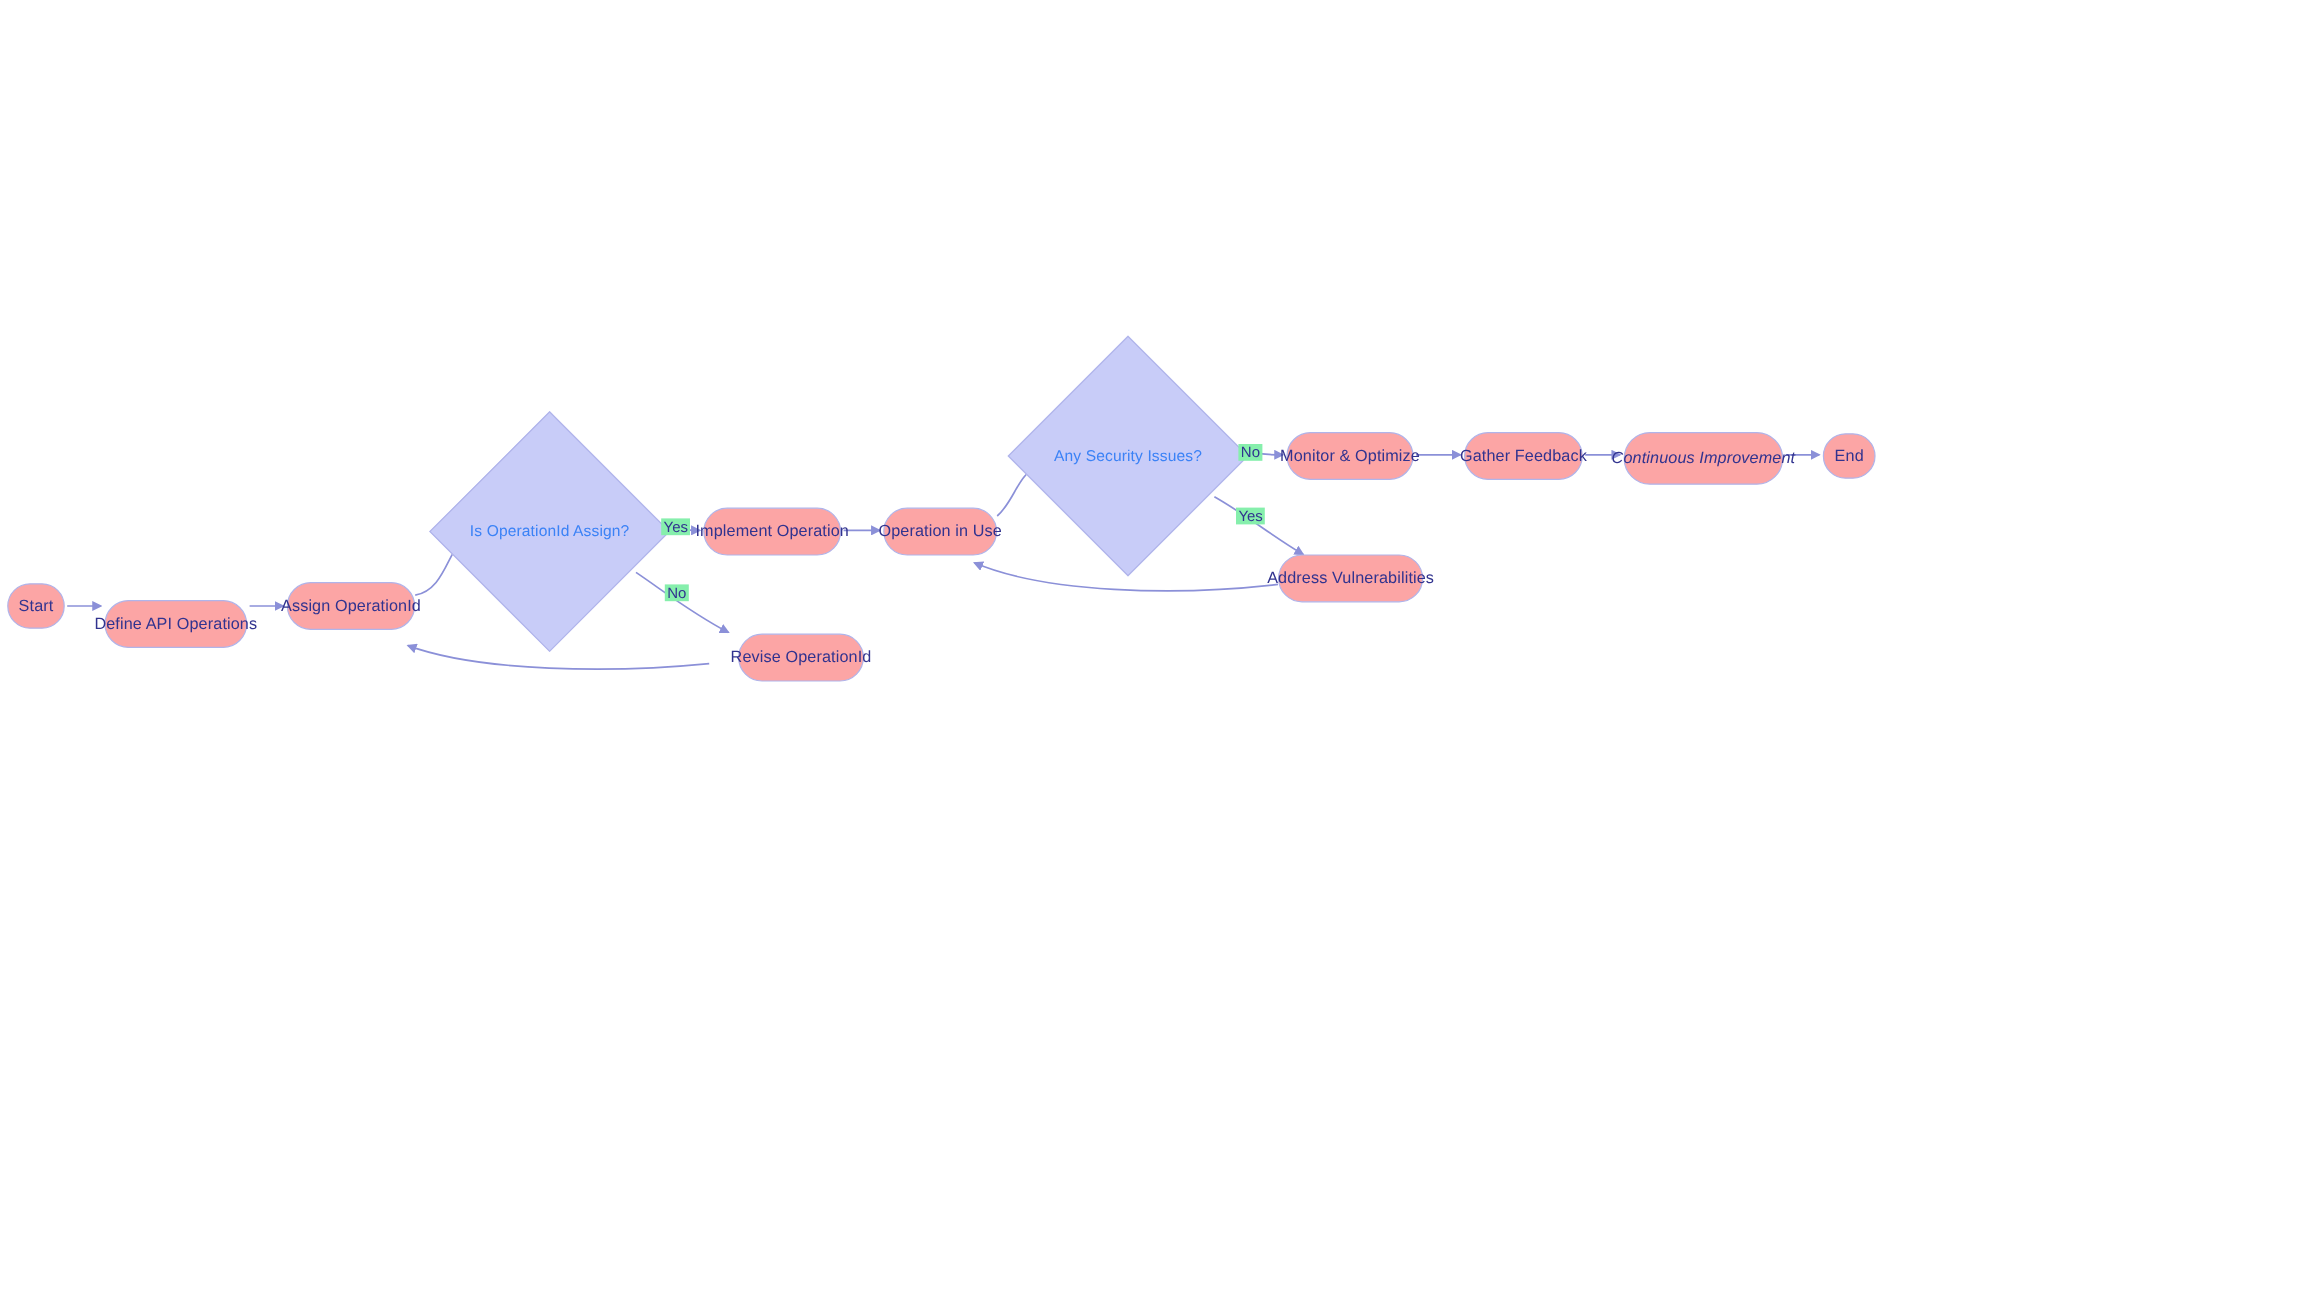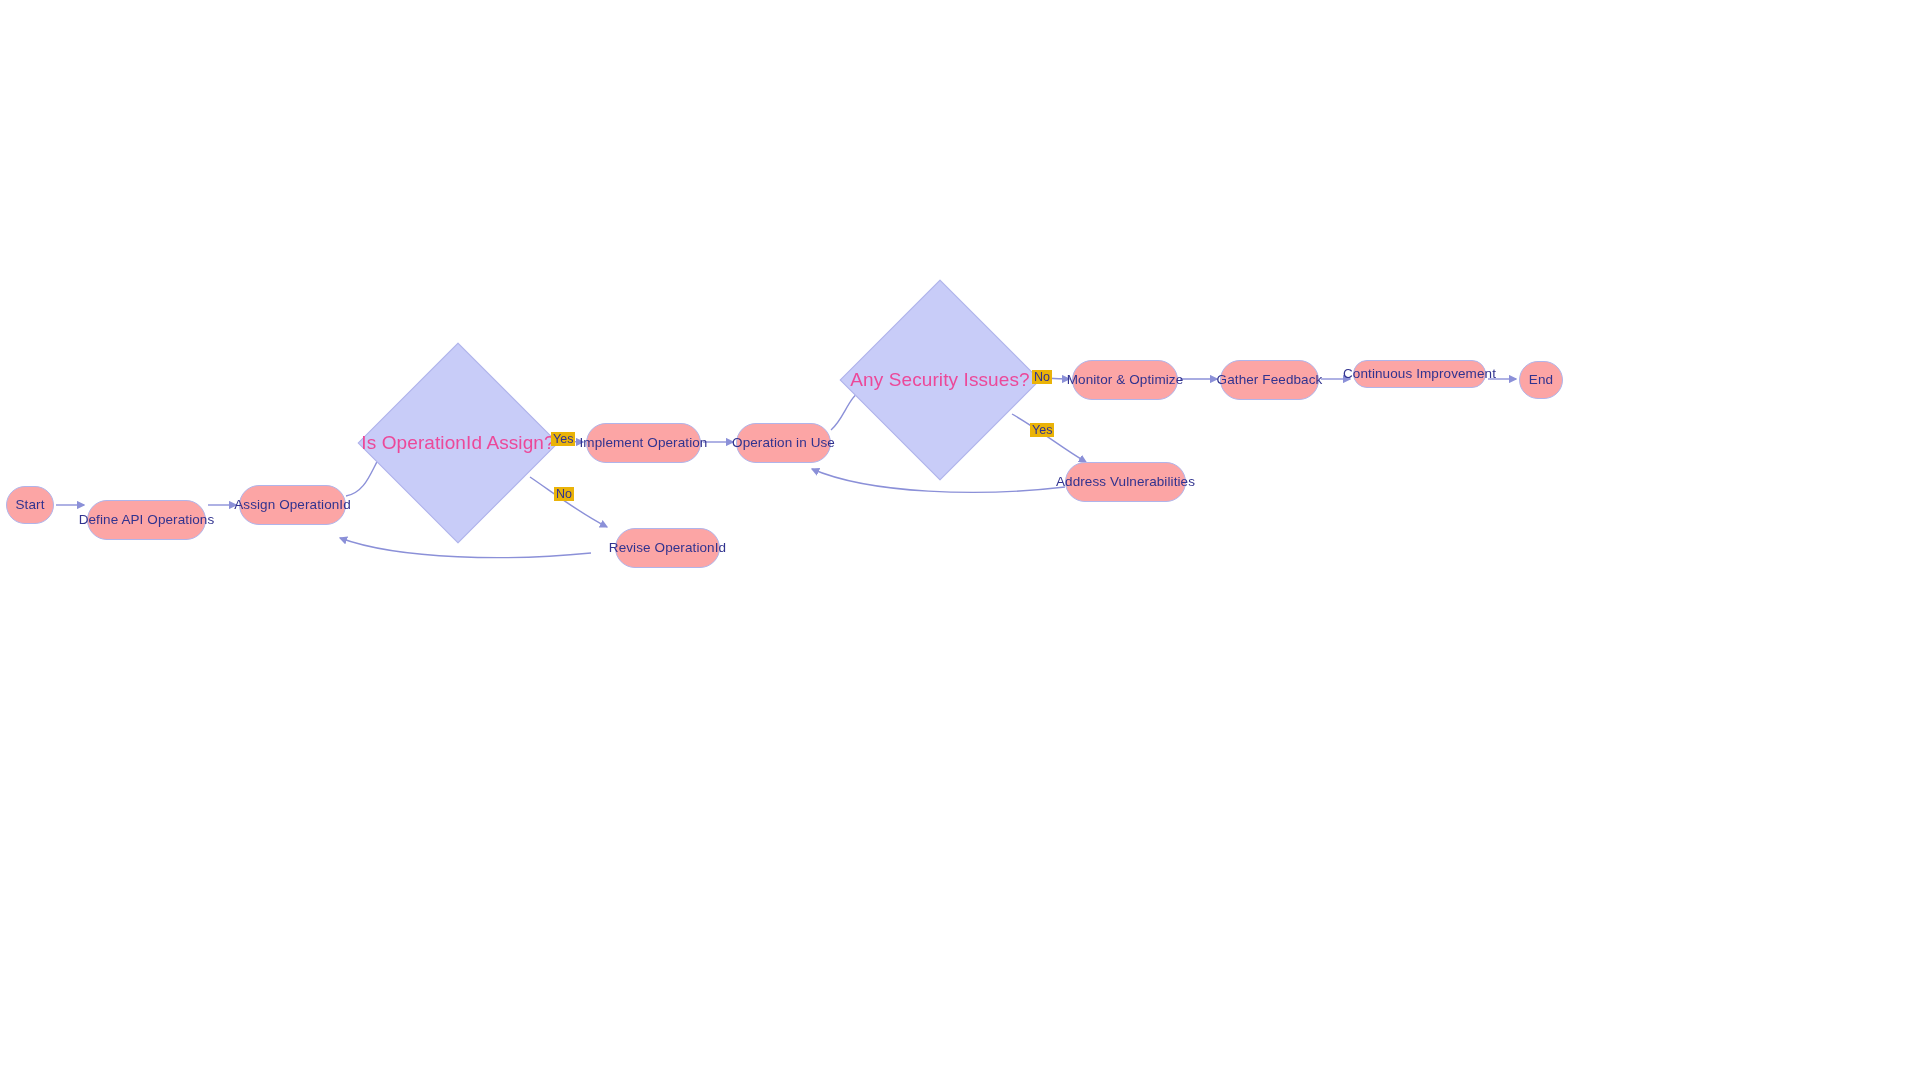--- a/index.html
+++ b/index.html
@@ -70,31 +70,31 @@
     height: 100%;
     background: #c8ccf8;
     border: 1px solid #b0b4ea;
     transform: rotate(45deg);
     box-sizing: border-box;
   }
 
   .node.decision .diamond-label {
     position: relative;
     z-index: 3;
-    color: #ec4899;
-    font-size: 19px;
+    color: #3b82f6;
+    font-size: 13px;
     white-space: nowrap;
   }
 
   .edge-label {
     position: absolute;
     color: #31338f;
     font-size: 12.5px;
     font-family: "Liberation Sans", sans-serif;
-    background: #eab308;
+    background: #86efac;
     padding: 0 2px;
     white-space: nowrap;
     z-index: 3;
   }
 </style>
 </head>
 <body>
 
 <div id="canvas">
 
@@ -151,21 +151,21 @@
       </div>
       <div class="node stadium" style="left: 1065px; top: 462px; width: 121px; height: 40px;">
         <span>Address Vulnerabilities</span>
       </div>
       <div class="node stadium" style="left: 1072px; top: 360px; width: 106px; height: 40px;">
         <span>Monitor &amp; Optimize</span>
       </div>
       <div class="node stadium" style="left: 1220px; top: 360px; width: 99px; height: 40px;">
         <span>Gather Feedback</span>
       </div>
-      <div class="node stadium" style="left: 1353px; top: 360px; width: 133px; height: 28px;">
+      <div class="node stadium" style="left: 1353px; top: 360px; width: 133px; height: 44px; font-style: italic;">
         <span>Continuous Improvement</span>
       </div>
       <div class="node terminal" style="left: 1519px; top: 361px; width: 44px; height: 38px;">
         <span>End</span>
       </div>
     </div>
   <div id="edge-labels">
       <div class="edge-label" style="left: 551px; top: 432px;">Yes</div>
       <div class="edge-label" style="left: 554px; top: 487px;">No</div>
       <div class="edge-label" style="left: 1032px; top: 370px;">No</div>

